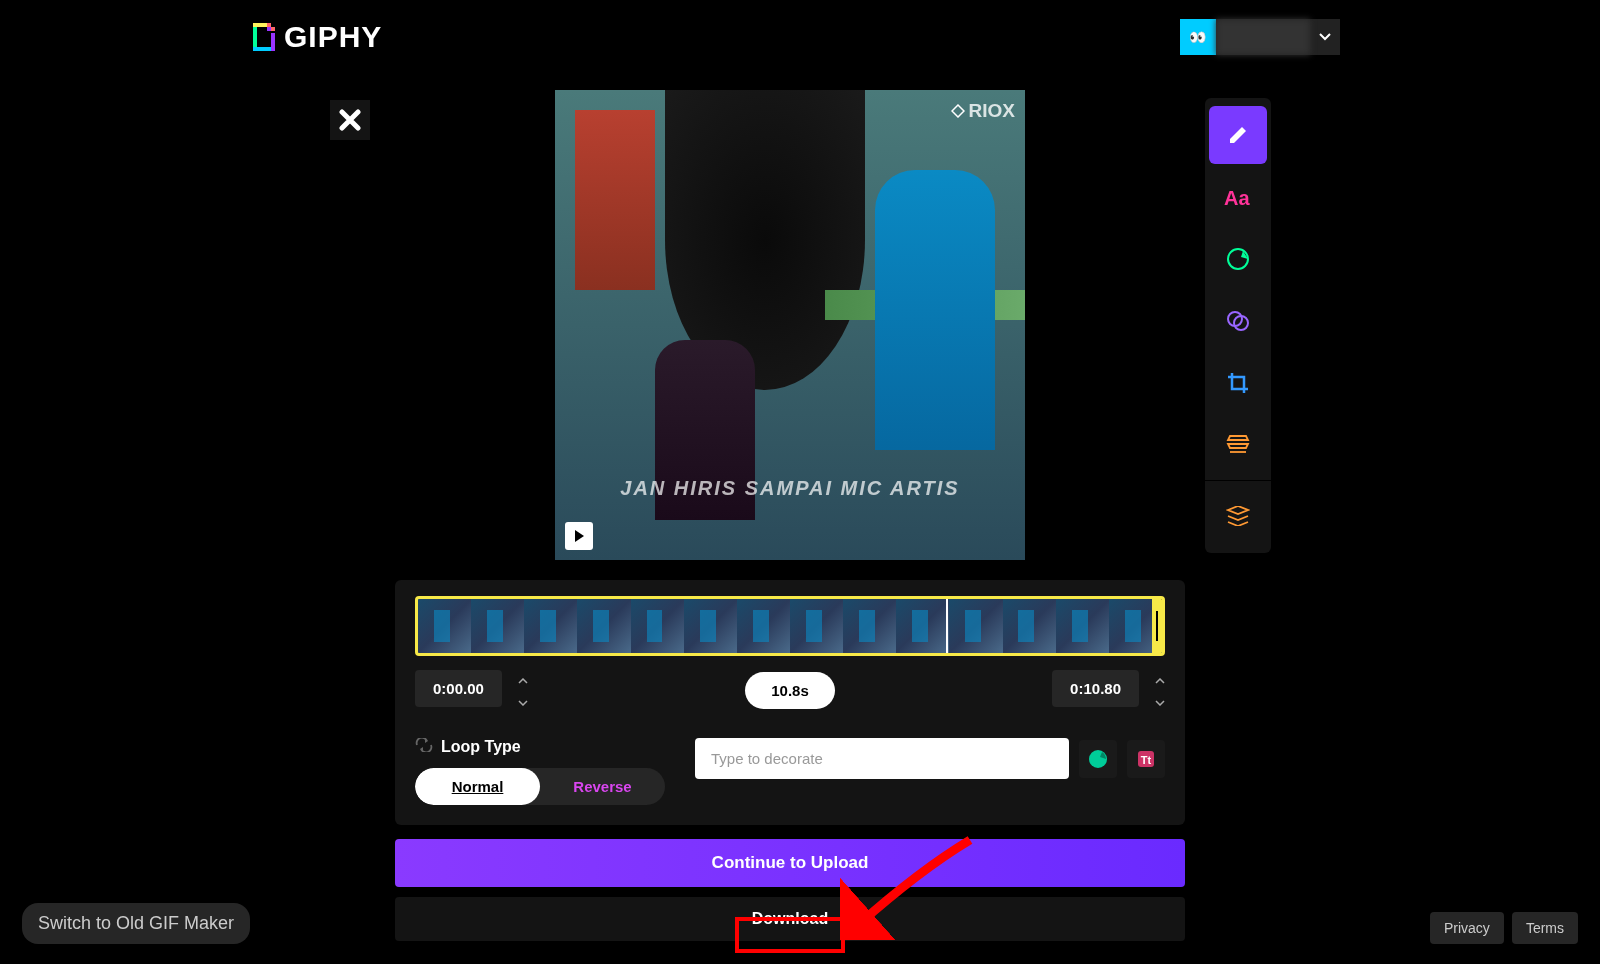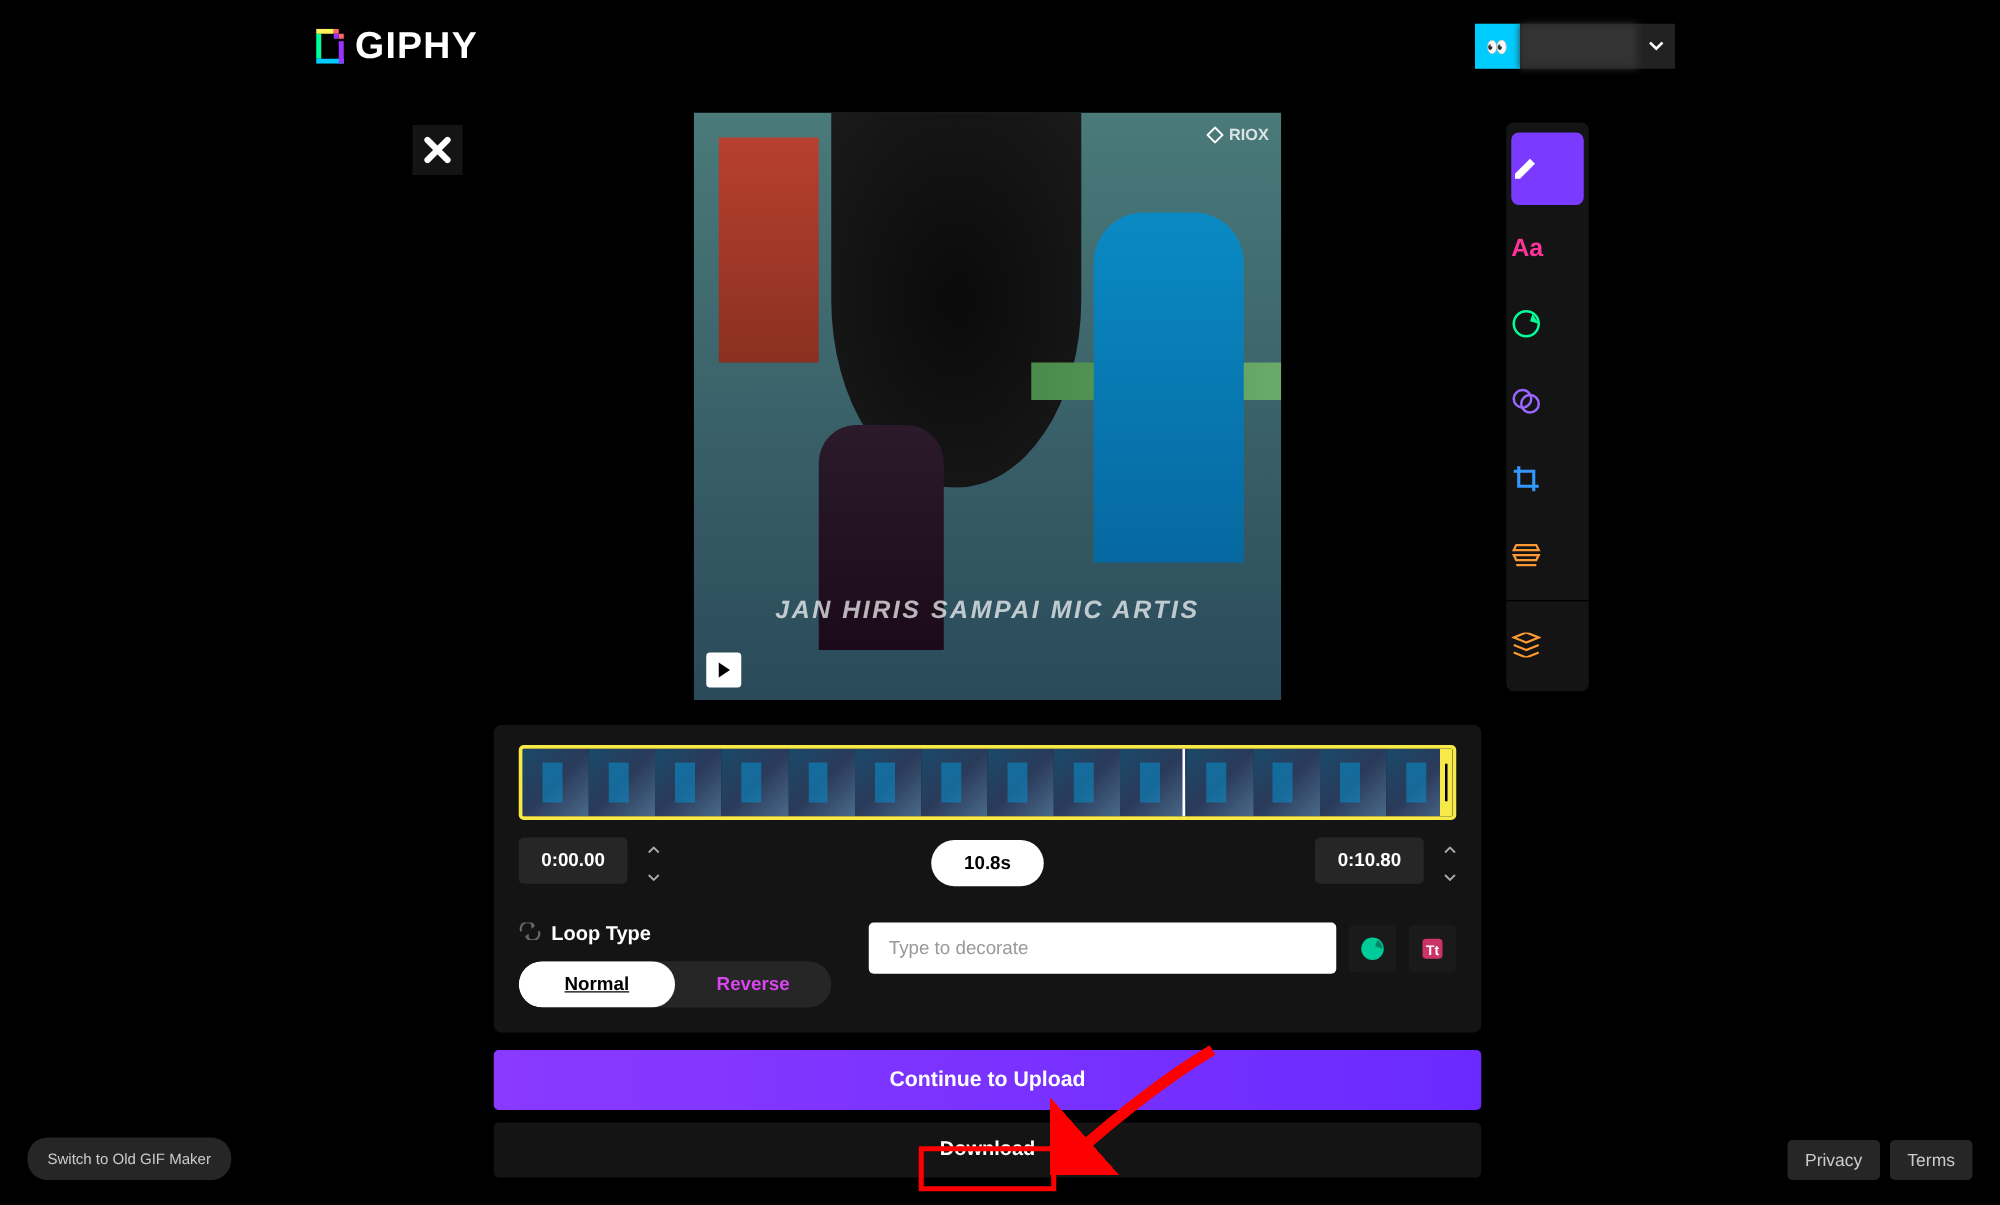--- a/index.html
+++ b/index.html
@@ -145,21 +145,21 @@
   top: 200px;
   width: 200px;
   height: 30px;
   background: linear-gradient(90deg, #4a8a4a 0%, #6aaa6a 100%);
 }
 .preview-watermark {
   position: absolute;
   right: 10px;
   top: 10px;
   color: rgba(255,255,255,0.8);
-  font-size: 13px;
+  font-size: 19px;
   font-weight: 600;
   display: flex;
   align-items: center;
   gap: 4px;
 }
 .preview-text {
   position: absolute;
   bottom: 60px;
   left: 0;
   right: 0;
@@ -387,41 +387,41 @@
   background: #141414;
   border-radius: 6px;
   padding: 4px 0;
 }
 .tool-item {
   width: 58px;
   height: 58px;
   margin: 4px auto;
   display: flex;
   align-items: center;
-  justify-content: flex-start;
+  justify-content: center;
   cursor: pointer;
   border-radius: 6px;
 }
 .tool-item.active {
   background: #7a3aff;
 }
 .tool-divider {
   height: 1px;
   background: #000;
   margin: 6px 0;
 }
 .switch-btn {
   position: absolute;
   left: 22px;
   bottom: 20px;
   background: #262626;
   color: #ccc;
   border: none;
   padding: 10px 16px;
-  font-size: 12px;
+  font-size: 18px;
   border-radius: 16px;
   cursor: pointer;
 }
 .footer-links {
   position: absolute;
   right: 22px;
   bottom: 20px;
   display: flex;
   gap: 8px;
 }

